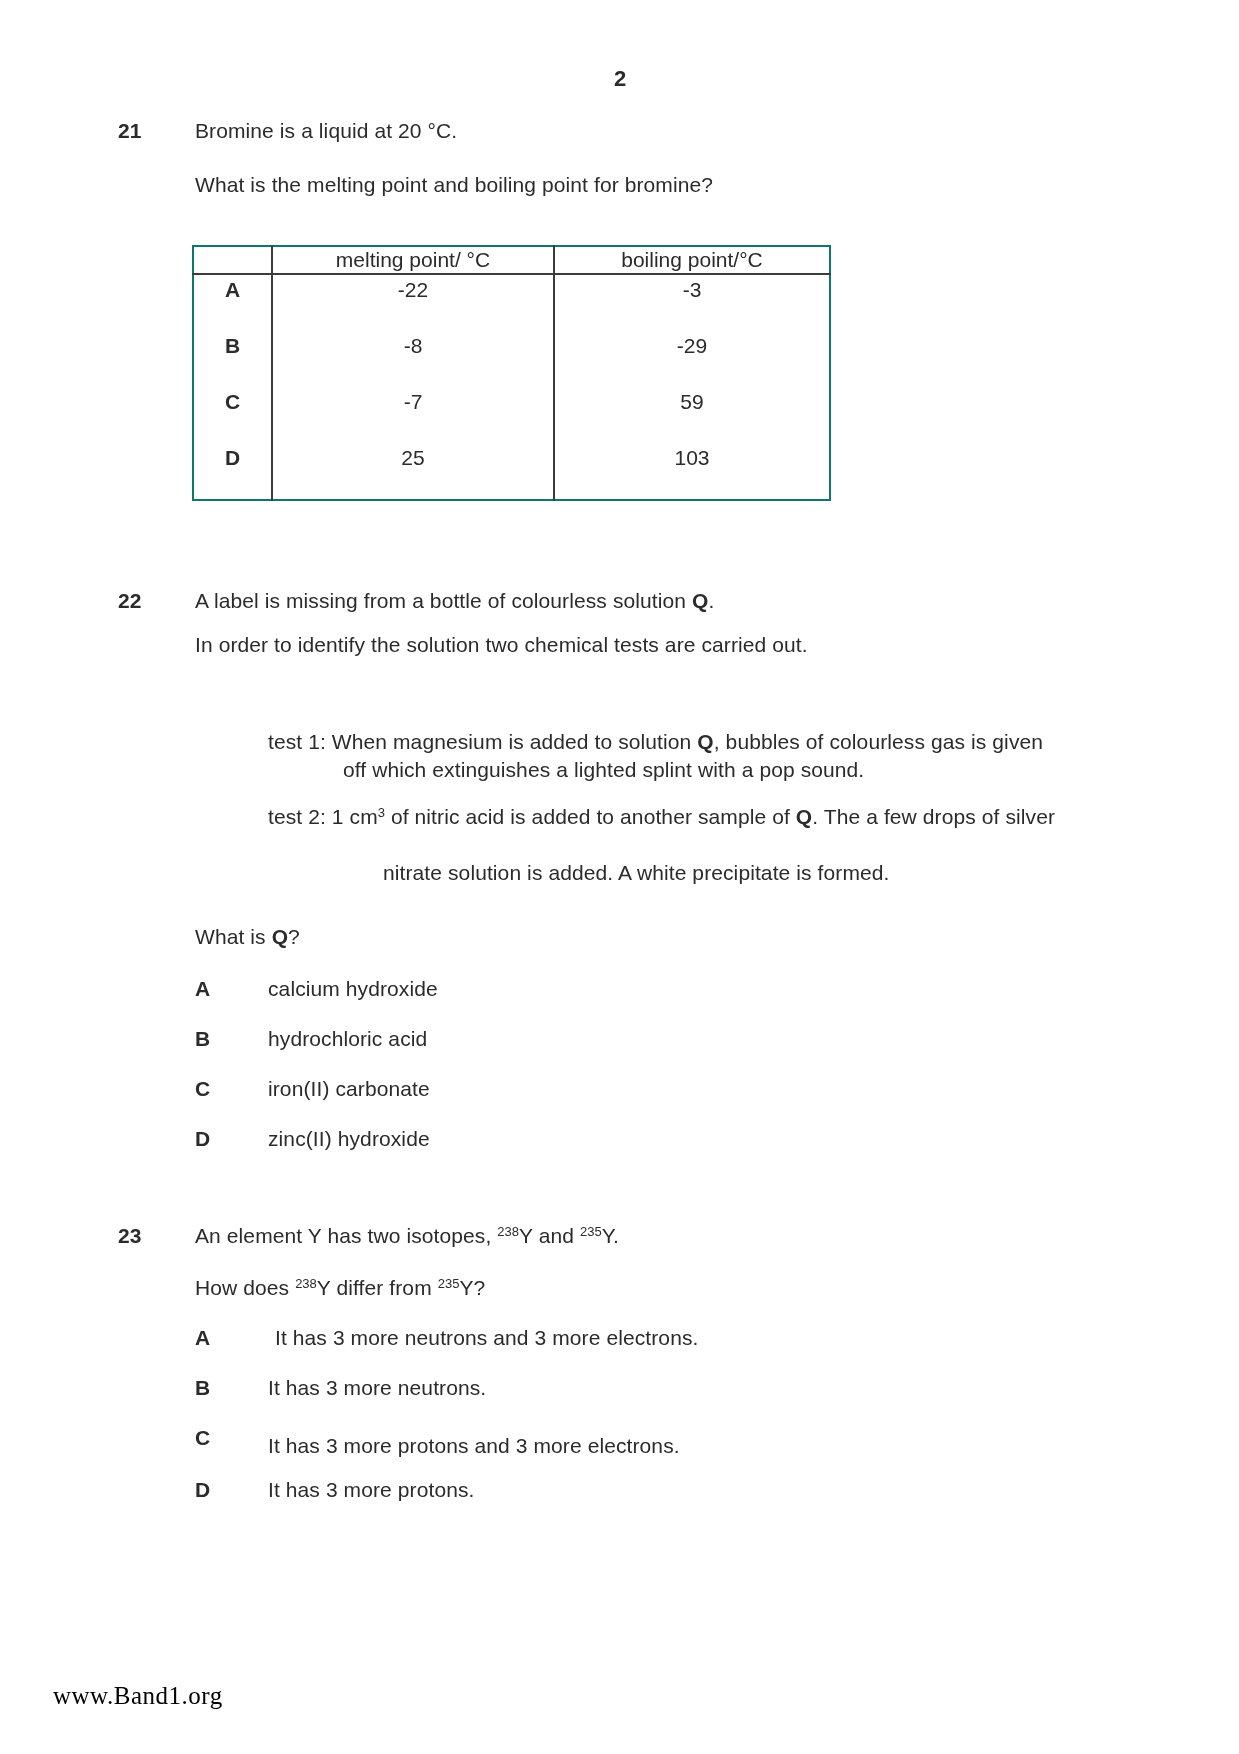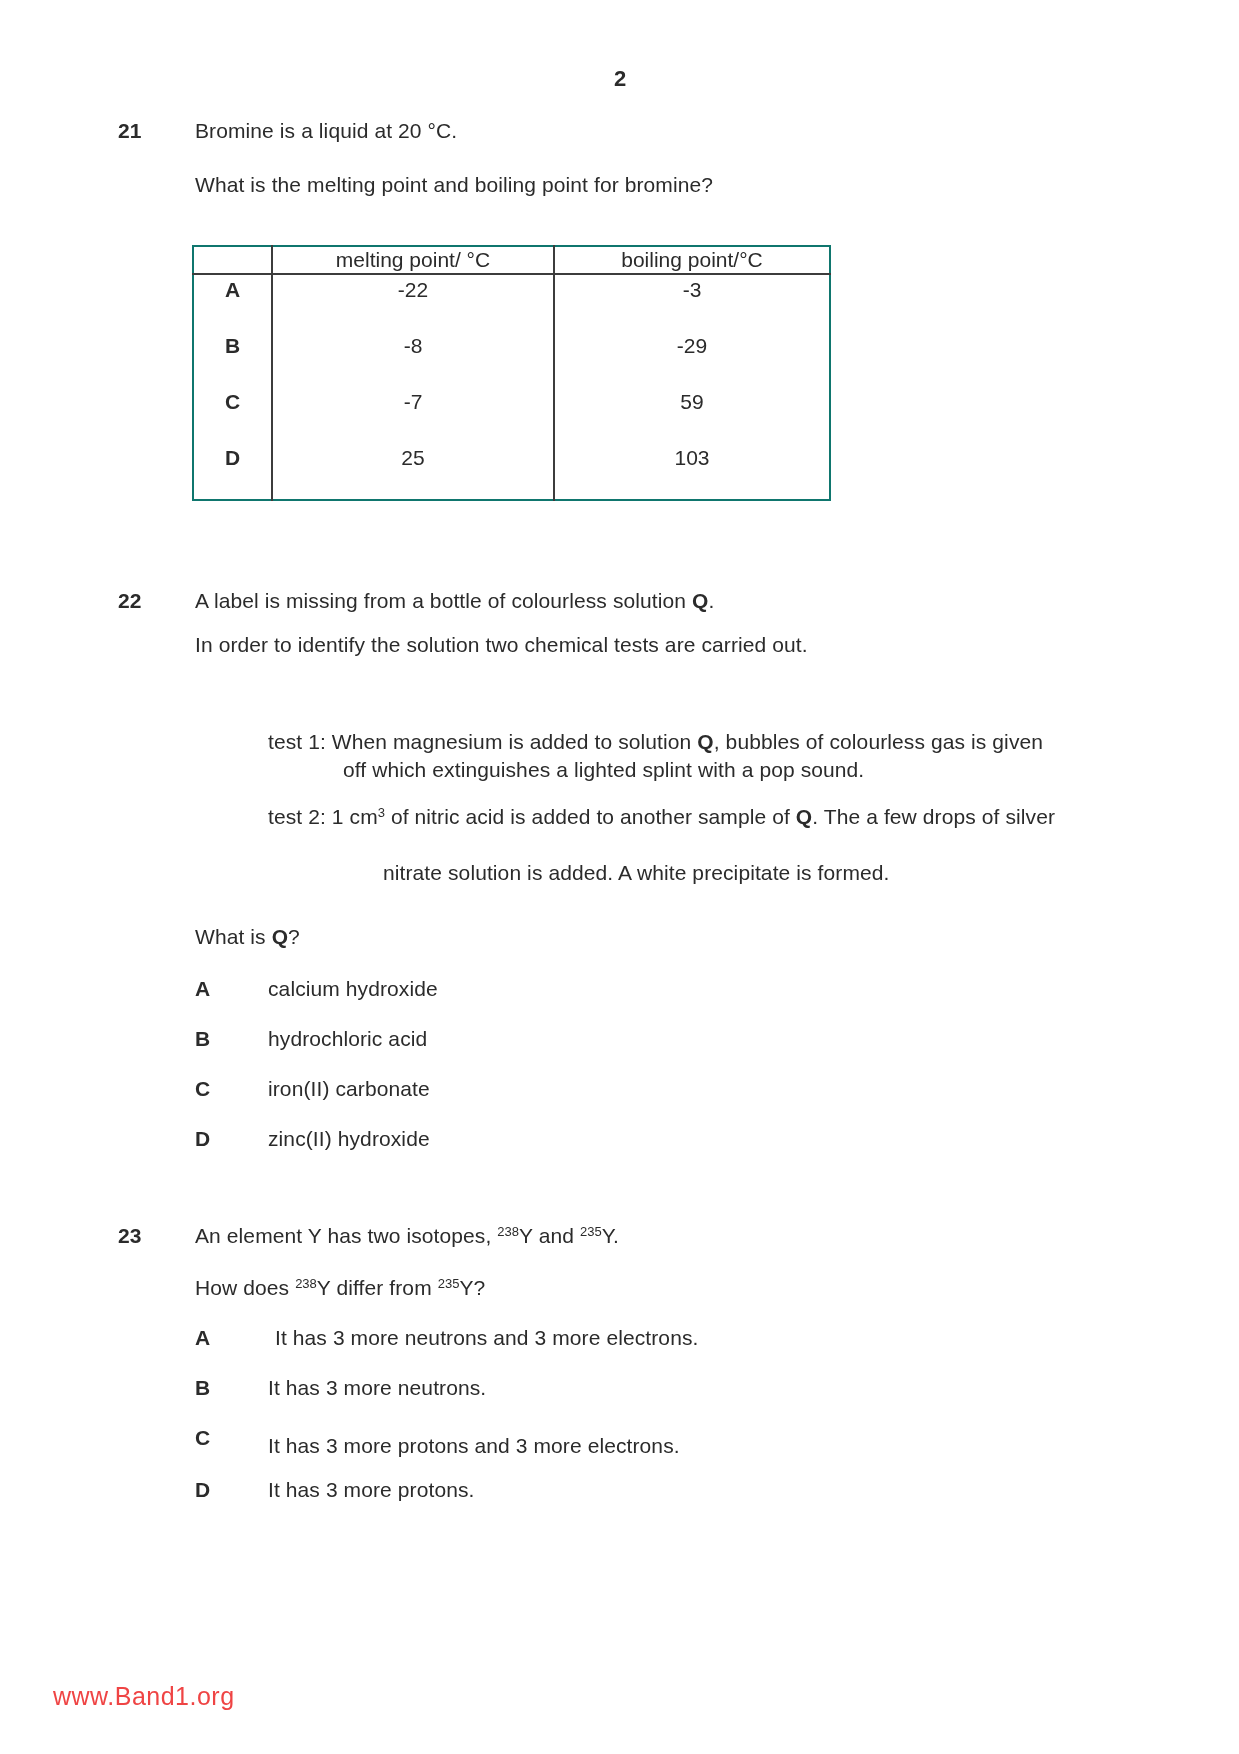--- a/index.html
+++ b/index.html
@@ -59,23 +59,23 @@
     text-align: center;
     font-size: 21px;
     padding: 3px 0 0 0;
   }
   .vline { border-left: 2px solid #3c3c3c; }
   td.letter { font-weight: bold; }
   .footer {
     position: absolute;
     left: 53px;
     top: 1682px;
-    font-family: Liberation Sans, sans-serif;
+    font-family: Liberation Serif, serif;
     font-size: 25px;
-    color: #ef4444;
+    color: #000000;
     letter-spacing: 0.5px;
   }
 </style>
 </head>
 <body>
 
 <div class="page">
 
   <div class="pageno">2</div>
 

